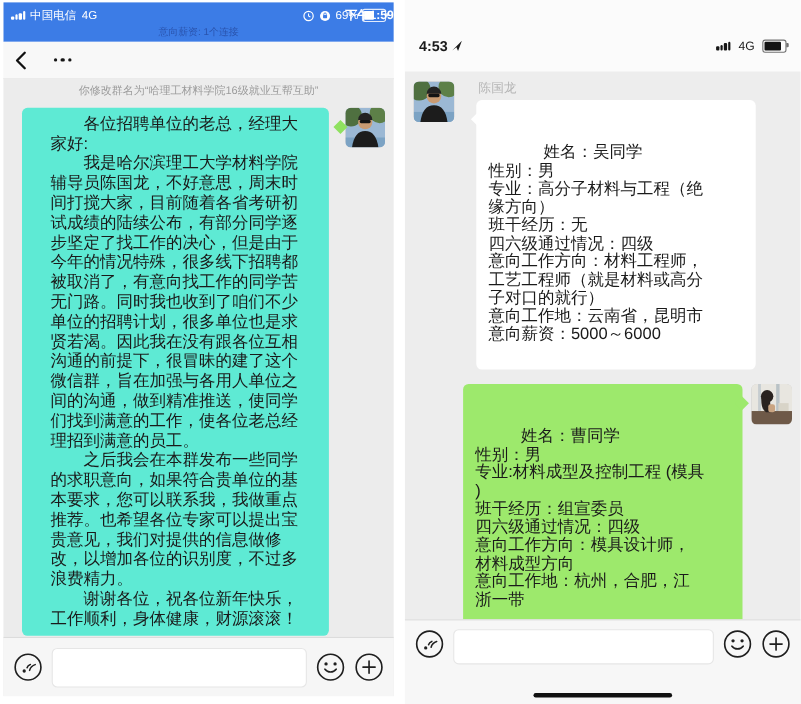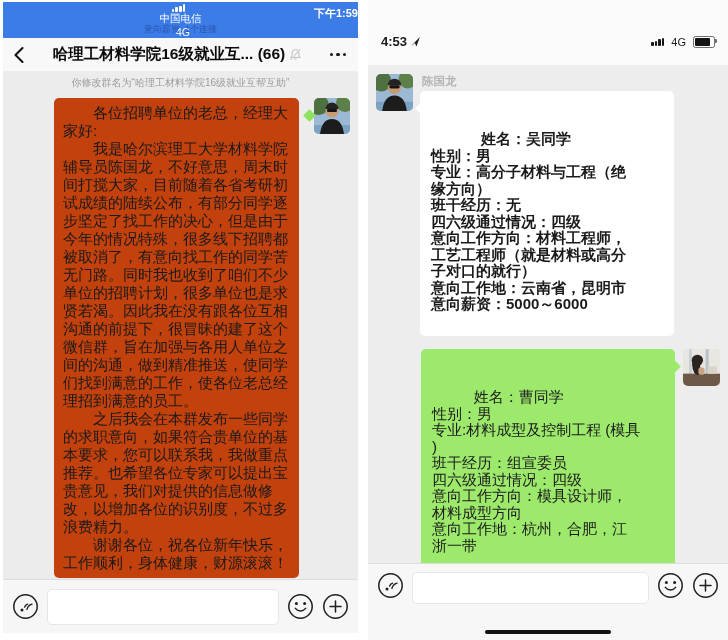--- a/index.html
+++ b/index.html
@@ -4,21 +4,21 @@
 <style>
   html,body{margin:0;padding:0;}
   body{width:728px;height:640px;background:#ffffff;font-family:"Liberation Sans","DejaVu Sans",sans-serif;color:#1a1a1a;overflow:hidden;}
   .stage{position:relative;width:728px;height:640px;background:#fff;}
   .panel{position:absolute;overflow:hidden;background:#fbfbfb;}
   #panelL{left:3px;top:2px;width:355px;height:631px;}
   #panelR{left:368px;top:0;width:360px;height:640px;}
 
   
   .l-status{position:absolute;left:0;top:0;right:0;height:36px;background:#3c7ce6;color:#fff;}
-  .l-status .row{display:flex;align-items:center;height:20px;padding:2px 7px 0 7px;font-size:10.5px;flex-direction:column;}
+  .l-status .row{display:flex;align-items:center;height:20px;padding:2px 7px 0 7px;font-size:10.5px;}
   .l-status .grow{flex:1;}
   .l-status .time{position:absolute;left:0;right:0;top:4px;text-align:right;font-weight:bold;font-size:11px;}
   .l-hotspot{position:absolute;left:0;right:0;top:21px;text-align:center;font-size:9px;color:rgba(15,25,90,0.42);}
   .sig{display:flex;align-items:flex-end;gap:1px;margin-right:4px;}
   .sig i{display:block;width:2.6px;border-radius:1px;background:#fff;}
   .sig.dark i{background:#161616;}
   .bat{position:relative;width:20px;height:10px;border:1px solid rgba(255,255,255,.85);border-radius:2.5px;margin-left:3px;}
   .bat::after{content:"";position:absolute;right:-3px;top:2.5px;width:1.8px;height:3.5px;background:rgba(255,255,255,.85);border-radius:0 1px 1px 0;}
   .bat i{position:absolute;left:1px;top:1px;bottom:1px;background:#fff;border-radius:1px;}
   .bat.dark{border-color:rgba(0,0,0,.55);}
@@ -44,25 +44,25 @@
   .mrow{display:flex;align-items:flex-start;padding:0 8px;}
   .mrow.sent{justify-content:flex-end;}
   .avatar{width:36px;height:36px;border-radius:5px;overflow:hidden;flex:none;cursor:pointer;background:#ccc;}
   #panelR .avatar{width:37px;height:37px;}
   .bubble{position:relative;border-radius:5px;font-size:15px;white-space:pre-wrap;word-break:break-all;}
   .tail{position:absolute;width:9px;height:9px;transform:rotate(45deg);top:13px;}
   .tail.right{right:-3.5px;}
   .tail.left{left:-3.5px;}
 
   
-  .l-bubble{background:#c2410c;width:227px;padding:6px 9px;line-height:18px;margin-right:6px;}
+  .l-bubble{background:#5eead4;width:227px;padding:6px 26px;line-height:18px;margin-right:6px;}
 
   
   .rmsg{margin-bottom:13px;}
-  .rmsg .col{margin-left:7px;min-width:0;font-weight:bold;}
+  .rmsg .col{margin-left:20px;min-width:0;}
   .sender{font-size:11.5px;color:#b4b4b4;margin:0 0 3px 2px;height:14px;line-height:14px;}
   .r-bubble{background:#ffffff;width:232px;padding:7px 11px;line-height:16.5px;}
   .r-bubble .tail{background:#ffffff;}
   .g-bubble{background:#9de96c;width:232px;padding:7px 11px;line-height:16.5px;margin-right:8px;}
   .g-bubble .tail{background:#9de96c;}
   .salary-line{white-space:pre-wrap;}
   .blue{color:#576b95;}
 
   
   .inputbar{position:absolute;left:0;right:0;bottom:0;display:flex;align-items:center;gap:8px;padding:0 9px;background:#f6f6f6;border-top:1px solid #dcdcdc;z-index:5;}
@@ -106,28 +106,20 @@
           </span>
       </div>
       <div class="time">下午1:59</div>
       <div class="l-hotspot">意向薪资: 1个连接</div>
     </div>
 
     <div class="nav">
       <span class="back">
         <svg width="20" height="20" viewBox="0 0 20 20">
             <path d="M12.5 3 L5.5 10 L12.5 17" fill="none" stroke="#111" stroke-width="2.1" stroke-linecap="round" stroke-linejoin="round"></path>
-          </svg>
-      </span>
-      <span class="titlewrap">
-        <span class="title">哈理工材料学院16级就业互... (66)</span>
-        <svg width="13" height="13" viewBox="0 0 13 13">
-            <path d="M6.5 1.6 a3.4 3.4 0 0 1 3.4 3.4 v2.3 l1.3 2.1 h-9.4 l1.3 -2.1 v-2.3 a3.4 3.4 0 0 1 3.4 -3.4 z" fill="none" stroke="#bdbdbd" stroke-width="1"></path>
-            <path d="M5.3 10.6 a1.3 1.3 0 0 0 2.4 0" fill="none" stroke="#bdbdbd" stroke-width="1"></path>
-            <line x1="1.6" y1="11.6" x2="11.4" y2="1.4" stroke="#cfcfcf" stroke-width="1.2"></line>
           </svg>
       </span>
       <span class="more">
           <i></i>
           <i></i>
           <i></i>
         </span>
     </div>
 
     <div class="chat">

